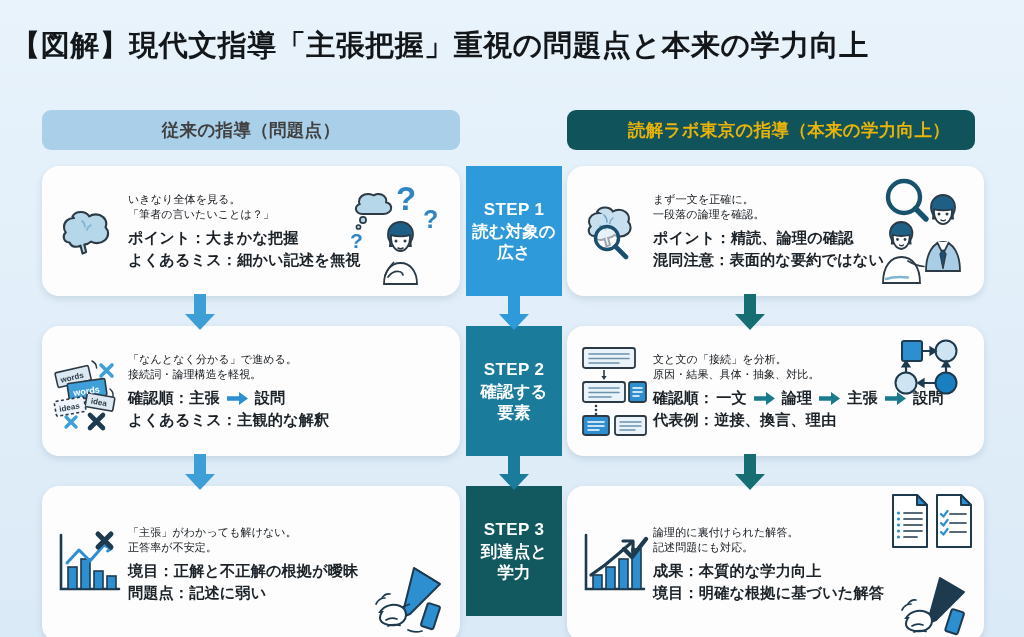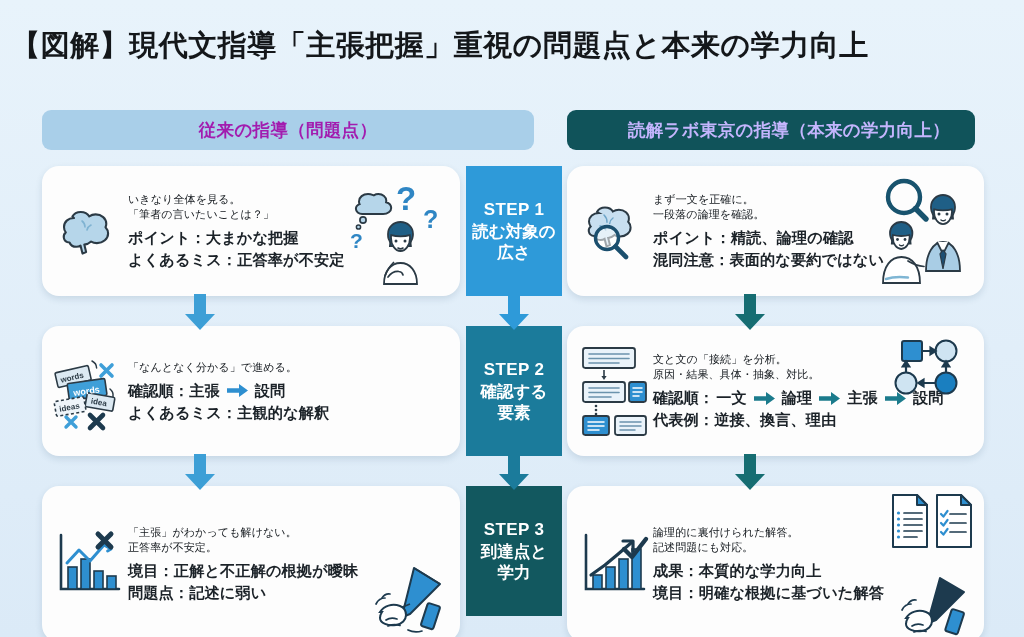--- a/index.html
+++ b/index.html
@@ -22,22 +22,22 @@
     font-size: 29px; font-weight: 700; letter-spacing: .5px;
     color: #14171a;
   }
 
   
   .hdr {
     position: absolute; height: 40px; border-radius: 9px;
     display: flex; align-items: center; justify-content: center;
     font-size: 17.5px; font-weight: 700; letter-spacing: .3px;
   }
-  .hdr-left  { left: 42px;  top: 110px; width: 492px; background:#a9cfe9; color:#a21caf; }
-  .hdr-right { left: 567px; top: 110px; width: 408px; background:#10535a; color:#c4b5fd;padding-left:36px; }
+  .hdr-left  { left: 42px;  top: 110px; width: 418px; background:#a9cfe9; color:#404040; }
+  .hdr-right { left: 567px; top: 110px; width: 408px; background:#10535a; color:#eab308;padding-left:36px; }
 
   
   .card {
     position: absolute;
     background: #fdfdfd;
     border-radius: 17px;
     box-shadow: 0 3px 7px rgba(25,60,90,.13);
     overflow: hidden;
   }
   .card-left  { left: 42px;  width: 418px; }
@@ -126,21 +126,21 @@
         <svg width="62" height="54" viewBox="0 0 62 54">
           <path d="M16 13c-6 0-10 4-10 9 0 2 .6 4 1.8 5.4-1.6 1.4-2.3 3.3-2 5.2.4 2.7 2.8 4.7 5.7 4.9 1 2.6 3.7 4.3 6.8 4.3 1.6 0 3-.4 4.2-1.2l2 8 3.6-1.6-1.8-7.4c2.6-.2 5-1.3 6.8-3 1.7 1 3.7 1.5 5.8 1.5 6.2 0 11.2-4.3 11.2-9.6 0-2.3-1-4.5-2.6-6.2.5-1.1.8-2.3.8-3.5 0-5.2-4.8-9.4-10.7-9.4-2.4 0-4.6.7-6.4 1.9C29.6 8.6 26.4 7 22.8 7 19 7 15.8 8.9 14.4 11.6c.5.5 1 .9 1.6 1.4z" fill="#b6d6ea" stroke="#2b3a45" stroke-width="2.1" stroke-linejoin="round"></path>
           <path d="M24 16c2 1.5 3 3.5 3 6M33 20c-2 1-3.5 2.8-4 5" fill="none" stroke="#7fb3d2" stroke-width="1.6" stroke-linecap="round"></path>
         </svg>
       </div>
       <div class="txtcol">
         <div class="headline">いきなり全体を見る。</div>
         <div class="headline">「筆者の言いたいことは？」</div>
         <div class="sub-wrap">
           <div class="sub">ポイント：大まかな把握</div>
-          <div class="sub">よくあるミス：正答率が不安定</div>
+          <div class="sub">よくあるミス：細かい記述を無視</div>
         </div>
       </div>
       <div class="ico-r">
         <svg width="112" height="118" viewBox="0 0 112 118">
 
           <path d="M24 22c-5 0-9 3.2-9 7.4 0 1 .2 1.9.6 2.7-2.2.8-3.7 2.6-3.7 4.7 0 2.9 2.8 5.2 6.3 5.2h21c4.4 0 8-2.7 8-6.1 0-2.6-2.1-4.8-5.1-5.7.1-.5.2-1 .2-1.5 0-3.7-3.5-6.7-7.9-6.7-1.7 0-3.3.5-4.6 1.3C28.6 22.9 26.4 22 24 22z" fill="#b6d6ea" stroke="#2b3a45" stroke-width="2"></path>
           <circle cx="19" cy="48" r="3.1" fill="#b6d6ea" stroke="#2b3a45" stroke-width="1.7"></circle>
           <circle cx="14.5" cy="55" r="2.1" fill="#b6d6ea" stroke="#2b3a45" stroke-width="1.5"></circle>
 
           <text x="52" y="38" font-family="Liberation Sans, sans-serif" font-size="33" font-weight="700" fill="#2f86c4">?</text>
@@ -225,20 +225,21 @@
             <path d="M49 16l11 11M60 16L49 27" stroke="#3f9fd8" stroke-width="3.6"></path>
             <path d="M14 68l10 10M24 68L14 78" stroke="#3f9fd8" stroke-width="3.4"></path>
             <path d="M38 66l13 13M51 66L38 79" stroke="#1d3a4e" stroke-width="4.6"></path>
           </g>
           <path d="M40 12c3 1.5 4.5 4 4.6 7" fill="none" stroke="#2b3a45" stroke-width="1.5" stroke-linecap="round"></path>
           <path d="M58 40c2.5 2 3.4 4.6 3 7.4" fill="none" stroke="#2b3a45" stroke-width="1.5" stroke-linecap="round"></path>
         </svg>
       </div>
       <div class="txtcol">
         <div class="headline">「なんとなく分かる」で進める。</div>
+        <div class="headline">接続詞・論理構造を軽視。</div>
         <div class="sub-wrap">
           <div class="sub">
             <span>確認順：主張</span>
             <span class="seqarrow">
               <svg width="21" height="13" viewBox="0 0 21 13">
                   <path d="M0 4.2h12V0l9 6.5-9 6.5V8.8H0z" fill="#2e8fd0"></path>
                 </svg>
             </span>
             <span>設問</span>
           </div>

